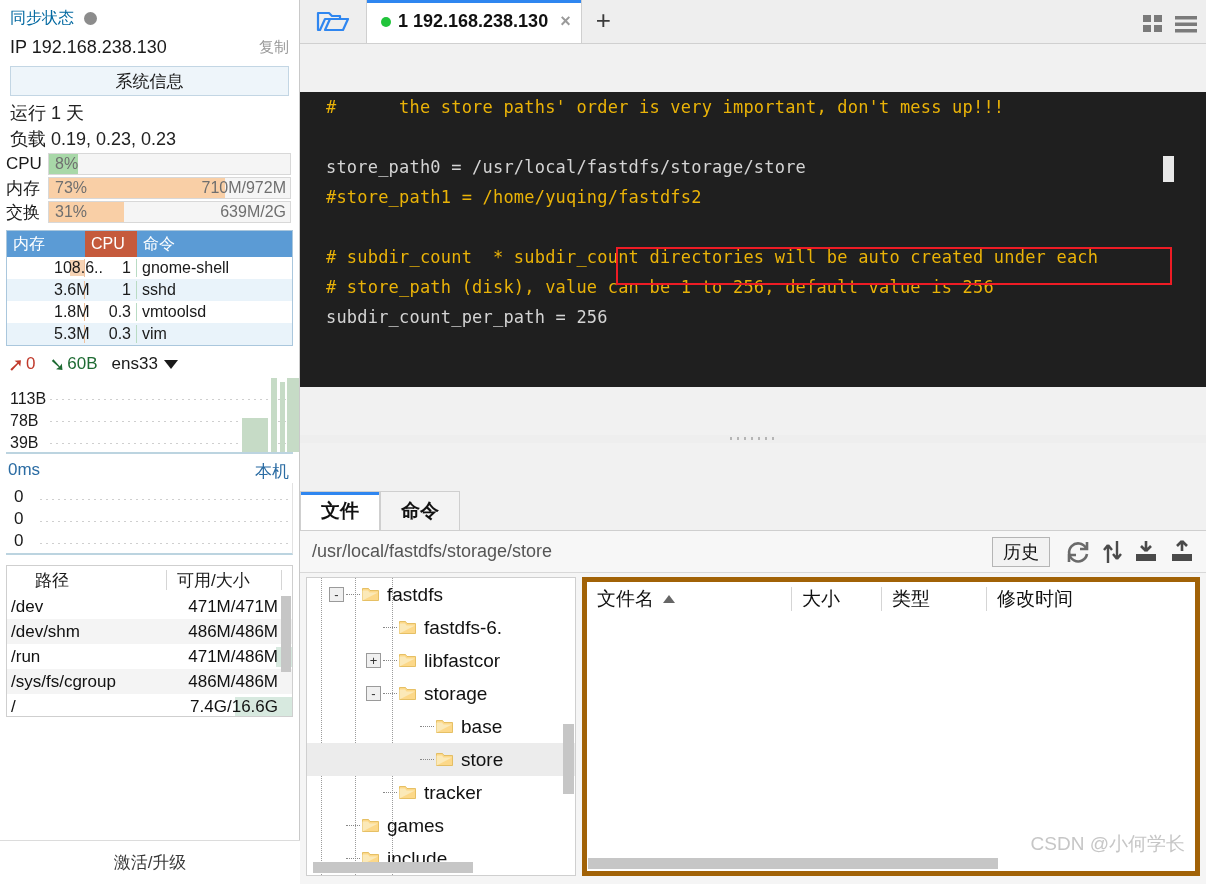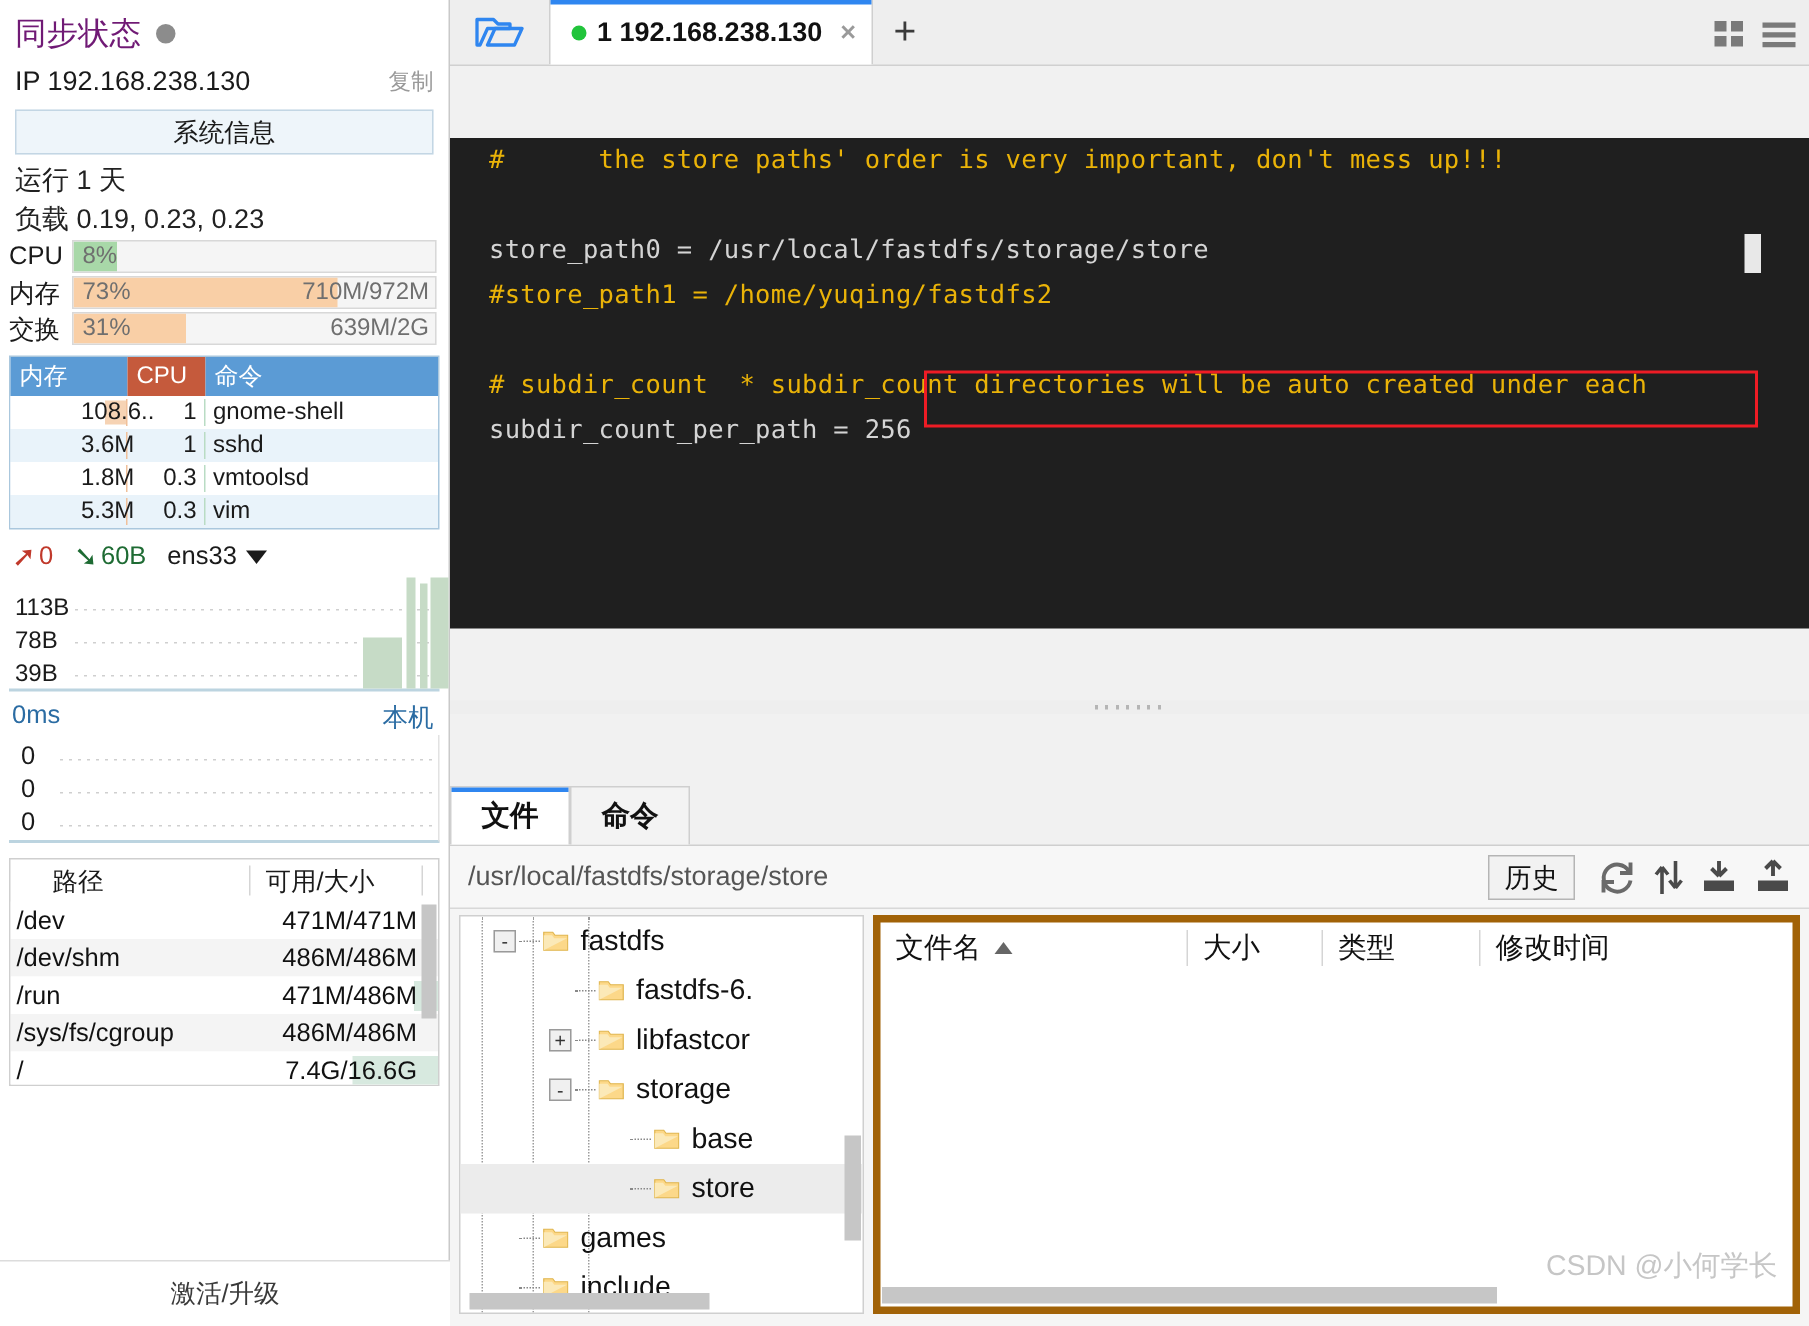--- a/index.html
+++ b/index.html
@@ -17,21 +17,21 @@
     background: #ffffff;
     border-right: 1px solid #c9c9c9;
     position: relative;
     flex: 0 0 300px;
     font-size: 17px;
     color: #222;
   }
   .sb-row { display: flex; align-items: center; }
 
   .sync-row { padding: 8px 10px 4px 10px; }
-  .sync-label { font-size: 21px; color: #701a75; text-align: right; }
+  .sync-label { font-size: 16px; color: #0369a1; text-align: right; }
   .sync-dot {
     width: 13px; height: 13px; border-radius: 50%;
     background: #8c8c8c; margin-left: 10px; display: inline-block;
   }
 
   .ip-row { padding: 4px 10px 2px 10px; justify-content: space-between; }
   .ip-text { font-size: 18px; color: #1a1a1a; }
   .copy-link { font-size: 15px; color: #9a9a9a; cursor: pointer; }
 
   .sysinfo-btn {
@@ -420,20 +420,21 @@
     </div>
 
     <div id="terminal">
       <div id="term-lines">
           <div class="term-line c-blue">#      the store paths' order is very important, don't mess up!!!</div>
           <div class="term-line c-blue">&nbsp;</div>
           <div class="term-line c-grey">store_path0 = /usr/local/fastdfs/storage/store</div>
           <div class="term-line c-blue">#store_path1 = /home/yuqing/fastdfs2</div>
           <div class="term-line c-blue">&nbsp;</div>
           <div class="term-line c-blue"># subdir_count  * subdir_count directories will be auto created under each</div>
+          <div class="term-line c-blue"># store_path (disk), value can be 1 to 256, default value is 256</div>
           <div class="term-line c-grey">subdir_count_per_path = 256</div>
         </div>
       <div id="cursor-block"></div>
       <div id="hl-box"></div>
 
       <div id="statusline">
         <span class="sl-mode">-- 插入 --</span>
 
       </div>
       <div id="term-scroll"></div>
@@ -587,20 +588,29 @@
           </div>
               <div class="tnode sel" style="padding-left:96px">
             <div style="width:15px;flex:0 0 15px"></div>
                 <div class="dots"></div>
                 <svg class="folder-ico" viewBox="0 0 17 15">
                   <path d="M0.5 1.5 h6 l1.5 2 h8.5 v10 h-16 z" fill="#fcd889" stroke="#e0b54d" stroke-width="0.8"></path>
                   <path d="M0.5 13.5 v-10 h5.5 l1.5 2 h8.5" fill="#fbe9b8" stroke="none"></path>
                 </svg>
                 <span>store</span>
           </div>
+              <div class="tnode " style="padding-left:59px">
+            <div style="width:15px;flex:0 0 15px"></div>
+                <div class="dots"></div>
+                <svg class="folder-ico" viewBox="0 0 17 15">
+                  <path d="M0.5 1.5 h6 l1.5 2 h8.5 v10 h-16 z" fill="#fcd889" stroke="#e0b54d" stroke-width="0.8"></path>
+                  <path d="M0.5 13.5 v-10 h5.5 l1.5 2 h8.5" fill="#fbe9b8" stroke="none"></path>
+                </svg>
+                <span>tracker</span>
+          </div>
               <div class="tnode " style="padding-left:22px">
             <div style="width:15px;flex:0 0 15px"></div>
                 <div class="dots"></div>
                 <svg class="folder-ico" viewBox="0 0 17 15">
                   <path d="M0.5 1.5 h6 l1.5 2 h8.5 v10 h-16 z" fill="#fcd889" stroke="#e0b54d" stroke-width="0.8"></path>
                   <path d="M0.5 13.5 v-10 h5.5 l1.5 2 h8.5" fill="#fbe9b8" stroke="none"></path>
                 </svg>
                 <span>games</span>
           </div>
               <div class="tnode " style="padding-left:22px">

